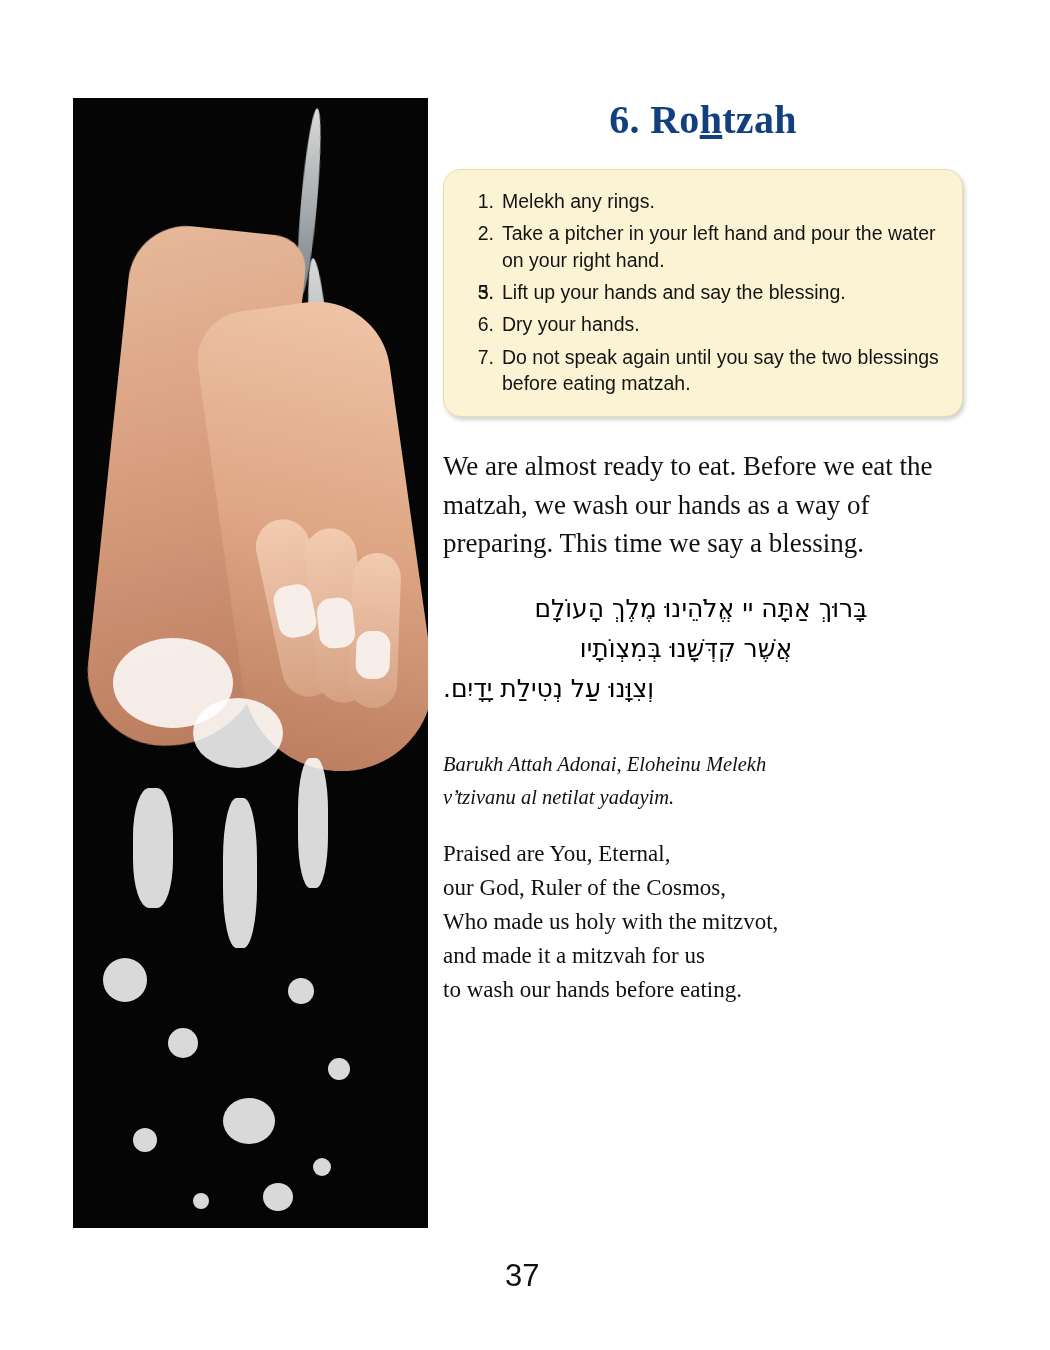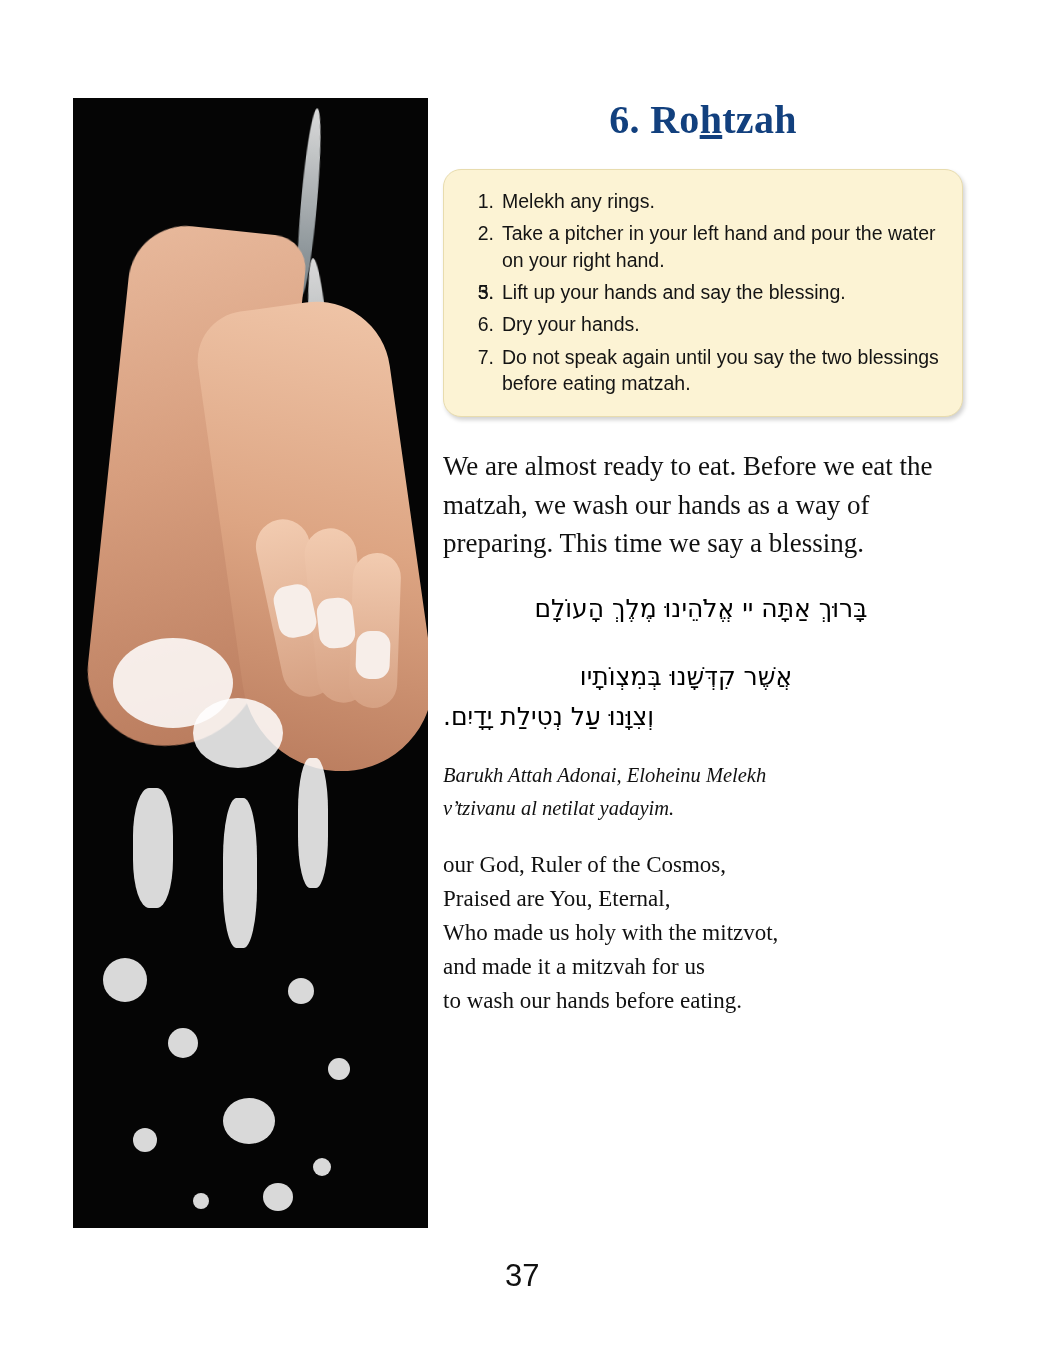--- a/index.html
+++ b/index.html
@@ -155,25 +155,25 @@
     text-align: center;
     font-family: "DejaVu Sans", sans-serif;
     font-size: 25px;
     line-height: 1.6;
     color: #000;
     margin-top: 26px;
     margin-right: 4px;
   }
   .hebrew div { white-space: nowrap; }
   .hebrew .l1 { text-align: center; }
-  .hebrew .l2 { text-align: center; padding-right: 30px; margin-top: 28px;}
+  .hebrew .l2 { text-align: center; padding-right: 30px;}
   .hebrew .l3 { text-align: left; padding-right: 60px;}
 
   .translit {
-    margin-top: 22px;
+    margin-top: 39px;
     font-family: "Liberation Serif", serif;
     font-style: italic;
     font-size: 20.5px;
     line-height: 1.62;
     color: #111;
   }
 
   .translation {
     margin-top: 22px;
     font-family: "Liberation Serif", serif;
@@ -269,22 +269,22 @@
       <div class="l2">אֲשֶׁר קִדְּשָׁנוּ בְּמִצְוֹתָיו</div>
       <div class="l3">וְצִוָּנוּ עַל נְטִילַת יָדָיִם.</div>
     </div>
 
     <div class="translit">
       <div>Barukh Attah Adonai, Eloheinu Melekh</div>
       <div>v’tzivanu al netilat yadayim.</div>
     </div>
 
     <div class="translation">
+      <div>Praised are You, Eternal,</div>
       <div>our God, Ruler of the Cosmos,</div>
-      <div>Praised are You, Eternal,</div>
       <div>Who made us holy with the mitzvot,</div>
       <div>and made it a mitzvah for us</div>
       <div>to wash our hands before eating.</div>
     </div>
 
   </div>
 
   <div class="page-number">37</div>
 
 </div>

